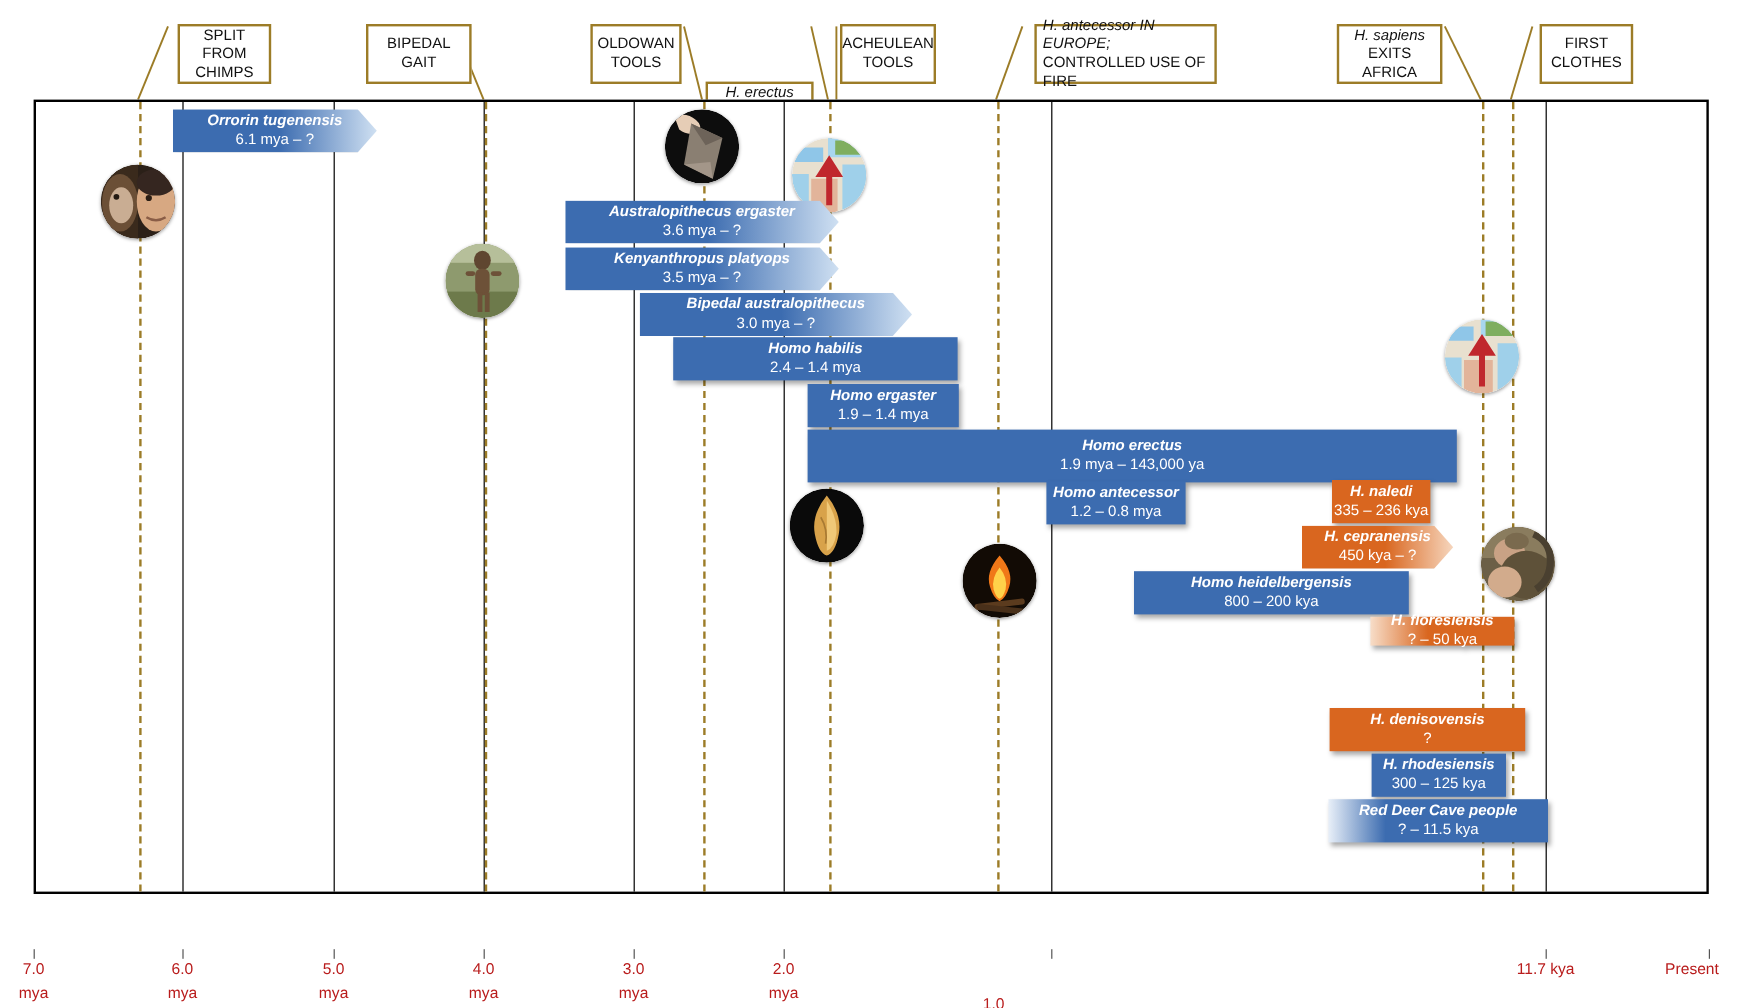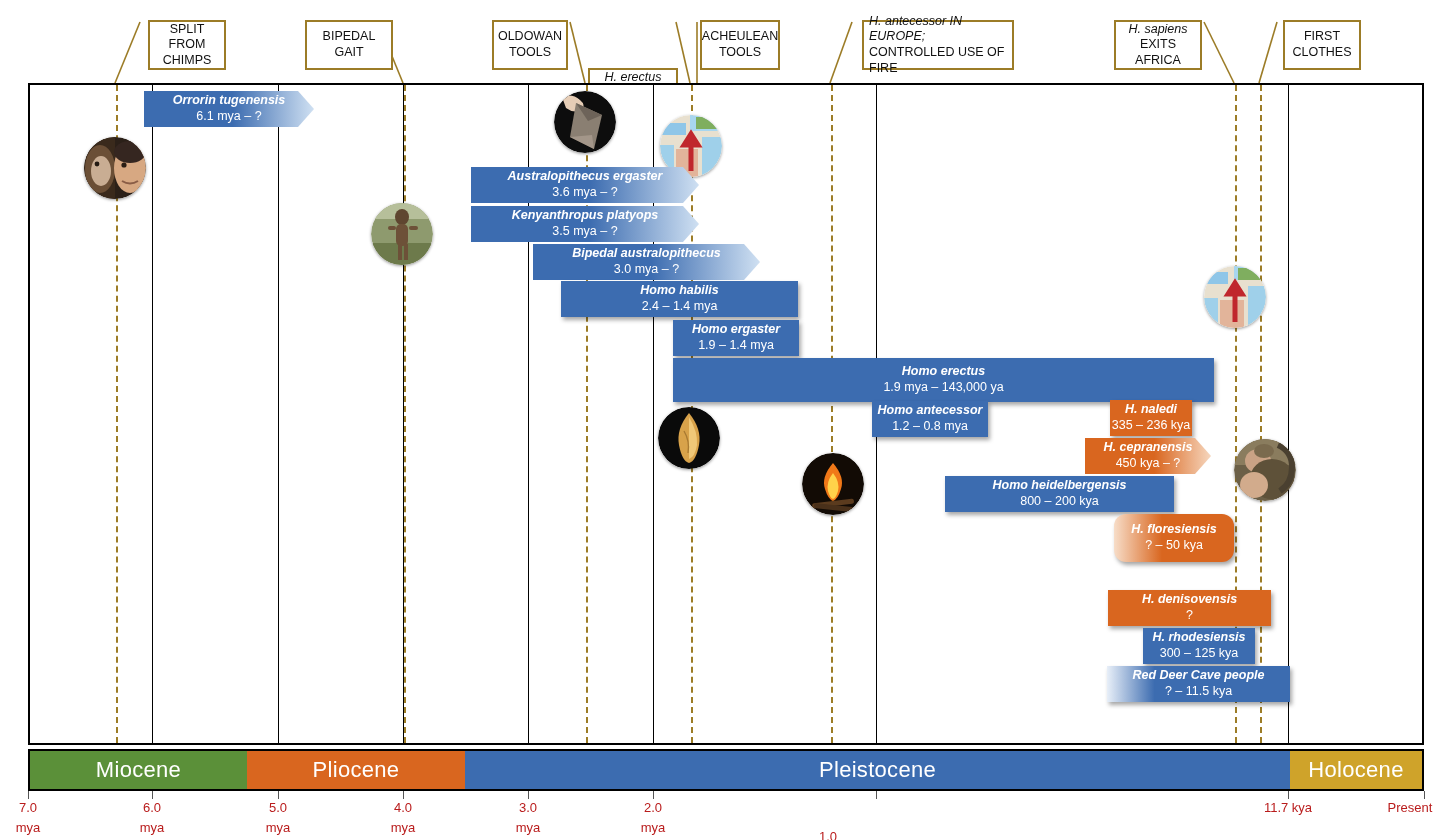--- a/index.html
+++ b/index.html
@@ -355,21 +355,21 @@
     <div class="bar orange fadeR-orange arrow" style="left:1055px;top:353px;width:126px;height:36px;">
       <span class="nm">H. cepranensis</span>
       <span class="rg">450 kya – ?</span>
     </div>
 
     <div class="bar blue" style="left:915px;top:391px;width:229px;height:36px;">
       <span class="nm">Homo heidelbergensis</span>
       <span class="rg">800 – 200 kya</span>
     </div>
 
-    <div class="bar orange fadeL-orange" style="left:1084px;top:429px;width:120px;height:48px;border-radius:12px;">
+    <div class="bar orange fadeL-orange" style="left:1112px;top:429px;width:120px;height:24px;">
       <span class="nm">H. floresiensis</span>
       <span class="rg">? – 50 kya</span>
     </div>
 
 
     <div class="bar orange" style="left:1078px;top:505px;width:163px;height:36px;">
       <span class="nm">H. denisovensis</span>
       <span class="rg">?</span>
     </div>
 
@@ -379,34 +379,20 @@
     </div>
 
     <div class="bar blue fadeL-blue" style="left:1077px;top:581px;width:183px;height:36px;">
       <span class="nm">Red Deer Cave people</span>
       <span class="rg">? – 11.5 kya</span>
     </div>
 
 
   </div>
 
-  <div id="epochs">
-    <div class="epoch" style="width:217px;background:#5b9039;">
-      <span>Miocene</span>
-    </div>
-    <div class="epoch" style="width:218px;background:#d9661f;">
-      <span>Pliocene</span>
-    </div>
-    <div class="epoch" style="width:825px;background:#3c6cb0;">
-      <span>Pleistocene</span>
-    </div>
-    <div class="epoch" style="flex:1;background:#cfa32a;">
-      <span>Holocene</span>
-    </div>
-  </div>
 
   <div id="axis">
     <div class="tick" style="left:28px;"></div>
     <div class="tlab" style="left:28px;">
       <span>7.0</span>
         <span>mya</span>
     </div>
 
     <div class="tick" style="left:152px;"></div>
     <div class="tlab" style="left:152px;">

